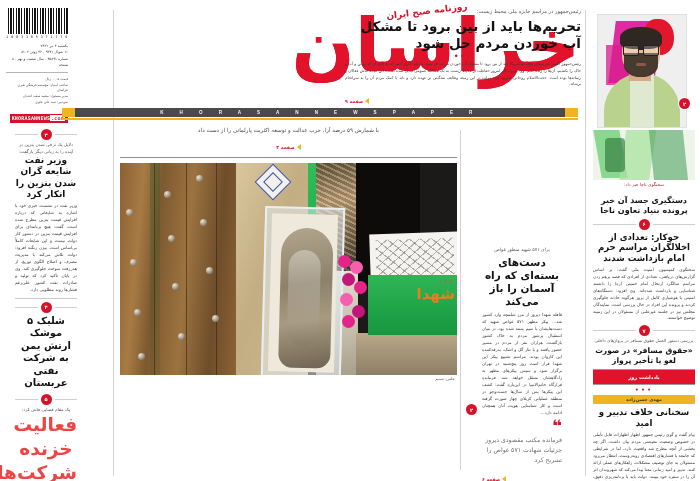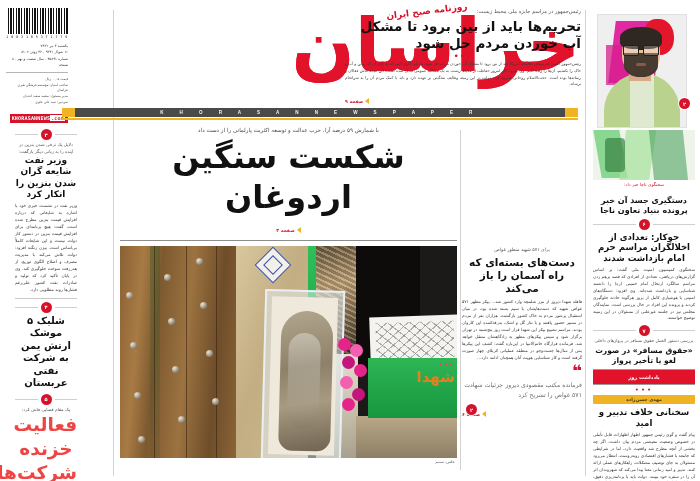--- a/index.html
+++ b/index.html
@@ -37,21 +37,21 @@
     font-size:4.6px;color:#d6122b;font-weight:bold;direction:rtl;
   }
   .pageref .tri{
     width:0;height:0;border-top:3px solid transparent;border-bottom:3px solid transparent;
     border-right:4px solid #f0b323;
   }
 
   
   .col-left{position:absolute;left:0;top:0;width:92px;height:481px;padding:0 15px;box-sizing:border-box;}
   .col-mid{position:absolute;left:116px;top:0;width:345px;height:481px;box-sizing:border-box;}
-  .col-mid2{position:absolute;left:462px;top:0;width:120px;height:481px;padding:0 0;box-sizing:border-box;}
+  .col-mid2{position:absolute;left:462px;top:0;width:120px;height:481px;padding:0 20px;box-sizing:border-box;}
   .col-right{position:absolute;left:588px;top:0;width:112px;height:481px;padding:0 5px;box-sizing:border-box;}
 
   .vline{position:absolute;top:10px;width:1px;background:#d2d2d2;}
   .vline.a{left:113px;height:466px;}
   .vline.b{left:460px;height:340px;top:130px;}
   .vline.c{left:585px;height:466px;}
 
   
   .masthead{position:absolute;left:0;top:0;width:588px;height:122px;}
   .barcode-box{position:absolute;left:6px;top:8px;width:62px;}
@@ -315,21 +315,20 @@
     <div class="blk">
       <div class="kicker fa">یک مقام قضایی فاش کرد:</div>
       <div class="lc-big fa">فعالیت خزنده شرکت‌های هرمی در پوشش بازاریابی</div>
       <div class="body-text fa" style="margin-top:4px;">در پی شکایت شماری از شهروندان، شرکت‌های هرمی که با عنوان بازاریابی شبکه‌ای فعالیت می‌کردند شناسایی و پرونده آن‌ها به دادگاه ارسال شد. این مقام قضایی گفت: این شرکت‌ها با وعده درآمدهای کلان، افراد را ترغیب به عضویت و خرید بسته‌های گران‌قیمت می‌کنند و در نهایت سرمایه مردم از بین می‌رود. وی از شهروندان خواست پیش از هرگونه سرمایه‌گذاری، مجوز رسمی شرکت‌ها را از مراجع ذی‌صلاح استعلام کنند و هشدار داد دامنه این فعالیت‌ها در فضای مجازی نیز گسترش یافته است...</div>
     </div>
   </div>
 
   <div class="col-mid" style="padding-top:126px;">
     <div class="mid-lead">
       <div class="kicker fa">با شمارش ۹۵ درصد آرا، حزب عدالت و توسعه اکثریت پارلمانی را از دست داد</div>
-      <div class="hl fa">شکست سنگین اردوغان</div>
       <div class="mid-pageref">
         <span class="pageref">
           <span class="tri"></span>
           <span>صفحه ۳</span>
         </span>
       </div>
     </div>
 
     <div style="padding:0 4px;margin-top:3px;">
         <div class="rule-dark"></div>

